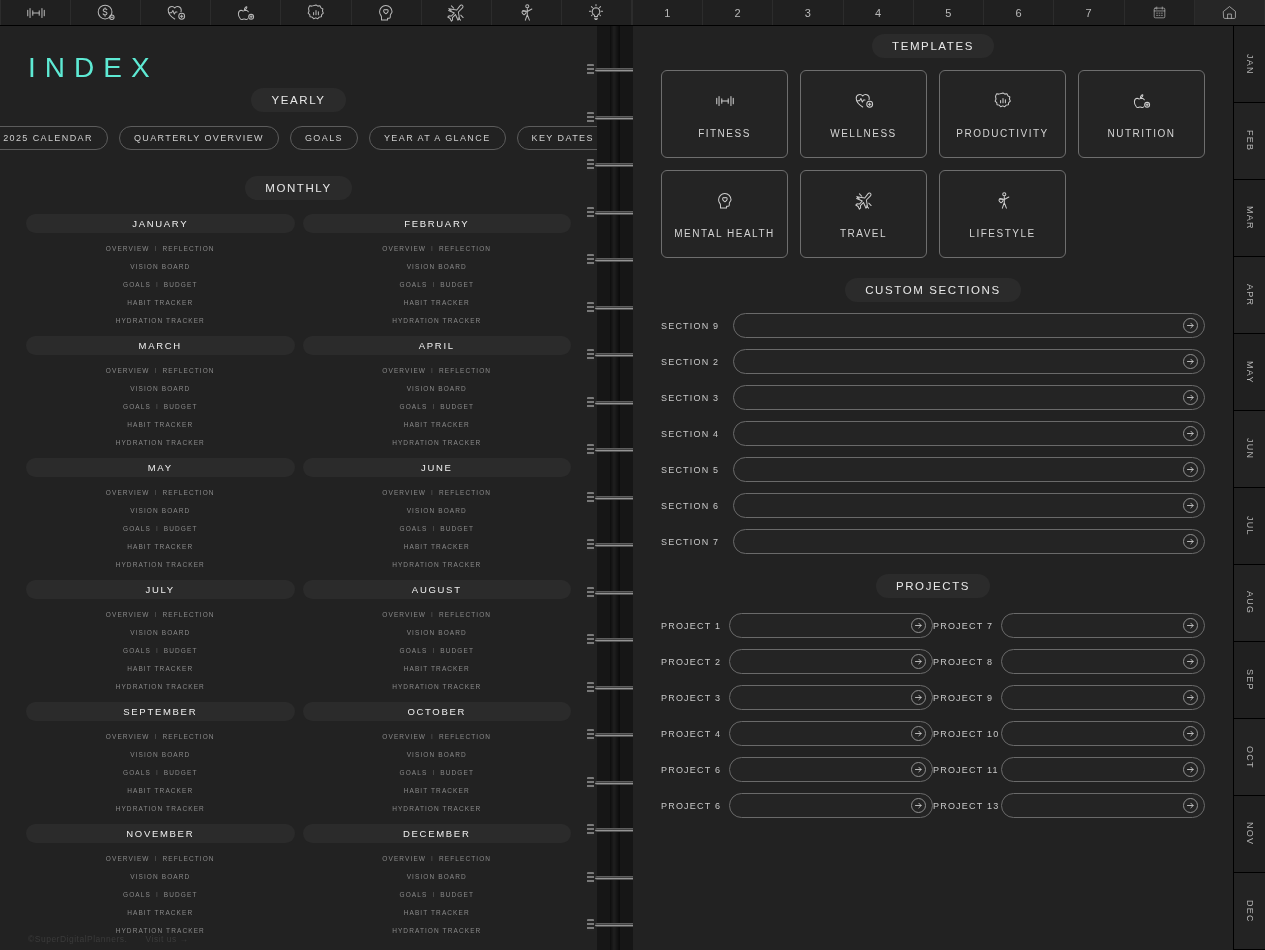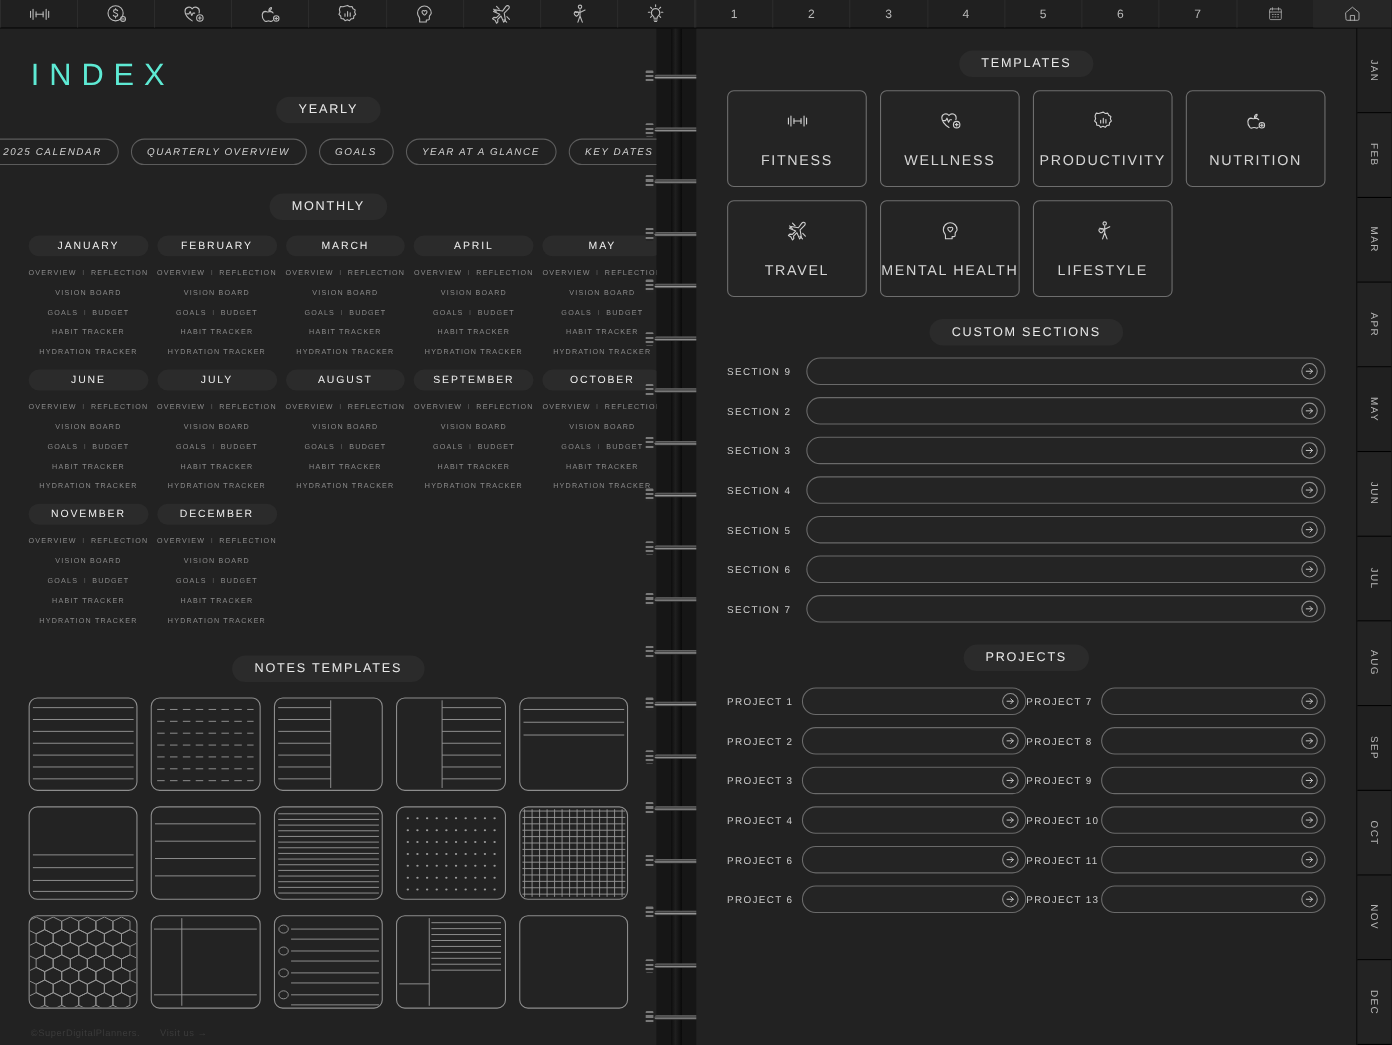--- a/index.html
+++ b/index.html
@@ -92,36 +92,35 @@
     font-size: 28px;
     font-weight: 300;
     letter-spacing: 9px;
     padding: 26px 0 0 28px;
   }
 
   
   .chiprow {
     display: flex; justify-content: center; gap: 11px; margin-top: 14px;
     padding: 0 14px;
-    font-style: italic;
   }
   .chip {
     border: 1px solid #5c5c5c;
     border-radius: 13px;
     color: #cfcfcf;
     font-size: 9px;
     letter-spacing: 1.4px;
     padding: 6px 14px;
     white-space: nowrap;
   }
 
   
   .months {
     display: grid;
-    grid-template-columns: repeat(5, 1fr);
+    grid-template-columns: repeat(2, 1fr);
     gap: 6px 8px;
     padding: 14px 26px 0 26px;
   }
   .month { text-align: center; }
   .month-name {
     display: block;
     background: #2b2b2b;
     color: #efefef;
     font-size: 9.5px;
     letter-spacing: 1.7px;
@@ -169,21 +168,21 @@
   .tpl-card {
     height: 88px;
     border: 1px solid #6e6e6e;
     border-radius: 6px;
     display: flex; flex-direction: column;
     align-items: center; justify-content: center;
     gap: 12px;
     background: #242424;
   }
   .tpl-card .ico { color: #d0d0d0; }
-  .tpl-label { color: #d4d4d4; font-size: 13px; letter-spacing: 1.5px; }
+  .tpl-label { color: #d4d4d4; font-size: 10px; letter-spacing: 1.5px; }
 
   .field-row {
     display: flex; align-items: center; gap: 10px; margin-top: 11px;
   }
   .field-label {
     color: #c9c9c9; font-size: 9px; letter-spacing: 1.2px;
     width: 62px; flex: 0 0 62px; white-space: nowrap;
   }
   .field-input {
     flex: 1; height: 25px;
@@ -895,21 +894,21 @@
             <div class="cap l"></div>
             <div class="bar"></div>
             <div class="cap r"></div>
           </div>
         </div>
     </div>
 
     <div class="page page-right">
       <div class="rp">
 
-        <div class="center" style="margin-top:20px;">
+        <div class="center" style="margin-top:8px;">
           <span class="pill">TEMPLATES</span>
         </div>
         <div class="tpl-grid" id="tpl-grid">
     <div class="tpl-card">
       <span class="ico"><svg width="22" height="22" viewBox="0 0 24 24">
                   <g fill="none" stroke="currentColor" stroke-width="1.1" stroke-linecap="round" stroke-linejoin="round">
                     <path d="M3 9v6M5.5 7v10M8.5 9.5v5M15.5 9.5v5M18.5 7v10M21 9v6"></path>
                     <path d="M8.5 12h7"></path>
                   </g>
                 </svg></span>
@@ -942,34 +941,34 @@
                     <path d="M10.3 8.6c-.2-1.6 1.1-3.2 2.6-3.3.2 1.4-1 3.1-2.6 3.3z"></path>
                     <circle cx="17.6" cy="16.2" r="2.7"></circle>
                     <path d="M17.6 14.9v2.6M16.3 16.2h2.6"></path>
                   </g>
                 </svg></span>
       <span class="tpl-label">NUTRITION</span>
     </div>
     <div class="tpl-card">
       <span class="ico"><svg width="22" height="22" viewBox="0 0 24 24">
                   <g fill="none" stroke="currentColor" stroke-width="1.1" stroke-linecap="round" stroke-linejoin="round">
+                    <path d="M18.6 10.7c0-3.9-3-6.9-6.8-6.9S5 6.8 5 10.7c0 1.6.5 2.7 1.4 3.9.5.7.7 1.1.7 2v3.1h6.6v-2.1h1.8c.8 0 1.2-.5 1.2-1.2v-2c0-.6.3-1 .7-1.5.6-.7 1.2-1.3 1.2-2.2z"></path>
+                    <path d="M11.6 12.7c-1-.8-2.2-1.7-2.2-2.9 0-.9.7-1.5 1.5-1.5.4 0 .8.2 1 .5.2-.3.6-.5 1-.5.8 0 1.5.6 1.5 1.5 0 1.2-1.2 2.1-2.2 2.9z"></path>
+                  </g>
+                </svg></span>
+      <span class="tpl-label">MENTAL HEALTH</span>
+    </div>
+    <div class="tpl-card">
+      <span class="ico"><svg width="22" height="22" viewBox="0 0 24 24">
+                  <g fill="none" stroke="currentColor" stroke-width="1.1" stroke-linecap="round" stroke-linejoin="round">
                     <path d="M16.3 4.2c.9-.9 2.2-1.1 2.9-.4.7.7.5 2-.4 2.9l-4.2 4.2 1.2 7.2-1.7 1.7-2.7-6.1-3.3 3.3.2 2.6-1.3 1.3-1.4-2.9L3 16.4l1.3-1.3 2.6.2 3.3-3.3L4 9.3l1.7-1.7 7.2 1.2z"></path>
                     <path d="M7 4.2l2.6 2.6M4.2 7L6.8 9.6M19.8 17l-2.6-2.6M17 19.8l-2.6-2.6"></path>
                   </g>
                 </svg></span>
       <span class="tpl-label">TRAVEL</span>
-    </div>
-    <div class="tpl-card">
-      <span class="ico"><svg width="22" height="22" viewBox="0 0 24 24">
-                  <g fill="none" stroke="currentColor" stroke-width="1.1" stroke-linecap="round" stroke-linejoin="round">
-                    <path d="M18.6 10.7c0-3.9-3-6.9-6.8-6.9S5 6.8 5 10.7c0 1.6.5 2.7 1.4 3.9.5.7.7 1.1.7 2v3.1h6.6v-2.1h1.8c.8 0 1.2-.5 1.2-1.2v-2c0-.6.3-1 .7-1.5.6-.7 1.2-1.3 1.2-2.2z"></path>
-                    <path d="M11.6 12.7c-1-.8-2.2-1.7-2.2-2.9 0-.9.7-1.5 1.5-1.5.4 0 .8.2 1 .5.2-.3.6-.5 1-.5.8 0 1.5.6 1.5 1.5 0 1.2-1.2 2.1-2.2 2.9z"></path>
-                  </g>
-                </svg></span>
-      <span class="tpl-label">MENTAL HEALTH</span>
     </div>
     <div class="tpl-card">
       <span class="ico"><svg width="22" height="22" viewBox="0 0 24 24">
                   <g fill="none" stroke="currentColor" stroke-width="1.1" stroke-linecap="round" stroke-linejoin="round">
                     <circle cx="13.4" cy="4.6" r="1.7"></circle>
                     <path d="M13.4 7.2v6.5M13.4 13.7l-2.1 6.1M13.4 13.7l2.3 6.1M8.5 9.2l4.9 1.1 5-2.6"></path>
                     <path d="M9.6 13.8c-.9-.7-2-1.5-2-2.6 0-.8.6-1.4 1.4-1.4.4 0 .7.2.9.5.2-.3.5-.5.9-.5.8 0 1.4.6 1.4 1.4 0 1.1-1.1 1.9-2 2.6z"></path>
                   </g>
                 </svg></span>
       <span class="tpl-label">LIFESTYLE</span>

